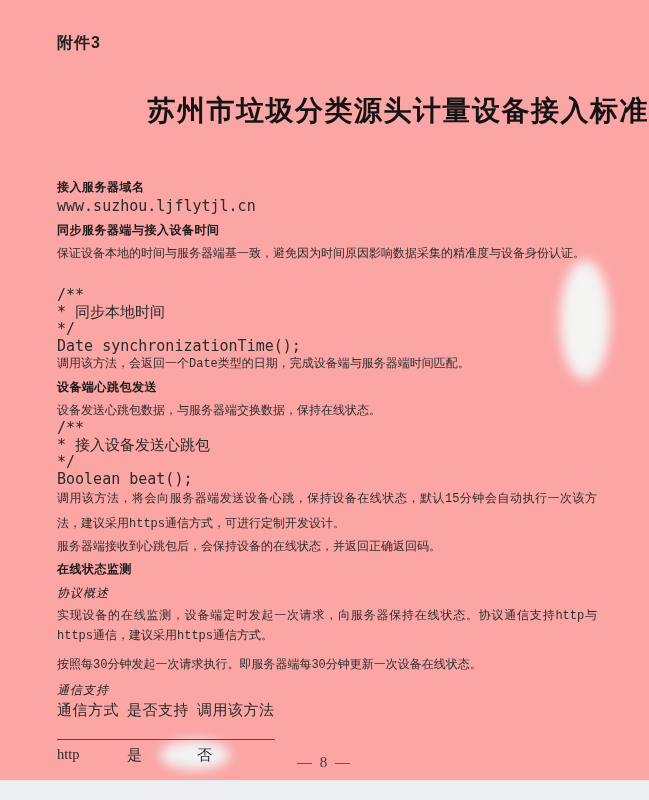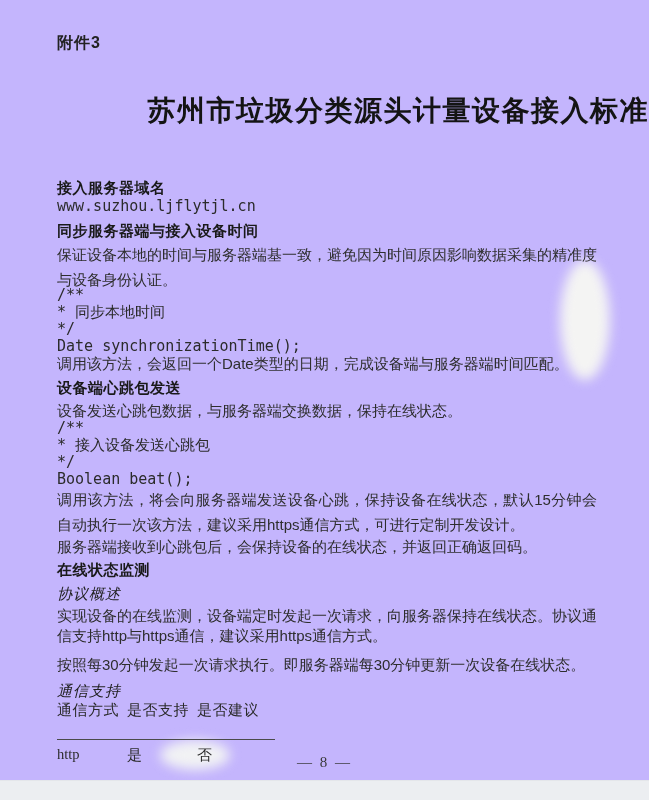--- a/index.html
+++ b/index.html
@@ -5,21 +5,21 @@
   html, body { margin: 0; padding: 0; }
   body {
     width: 649px; height: 800px;
     background: #f3f4f6;
     font-family: "Liberation Sans", sans-serif;
     -webkit-font-smoothing: antialiased;
   }
   .photo {
     position: relative;
     width: 649px; height: 800px;
-    background: #c4b5fd;
+    background: #fca5a5;
     overflow: hidden;
   }
   
   .photo-edge {
     position: absolute; left: 0; right: 0; bottom: 0;
     height: 19px;
     background: #eceef1;
     border-top: 1px solid #e4e6ea;
   }
   .attachment {
@@ -29,22 +29,23 @@
   }
   .doc-title {
     position: absolute; left: 0; top: 92px; width: 100%;
     text-align: right;
     font-family: "Liberation Serif", serif;
     font-size: 28px; font-weight: 700; color: #141414;
     letter-spacing: 1.5px;
   }
   .line {
     position: absolute; left: 57px; width: 540px;
-    color: #2e2e2e; font-size: 15px; line-height: 24.5px;
+    color: #2e2e2e; font-size: 12px; line-height: 24.5px;
     text-align: justify;
+    font-family: Liberation Mono, monospace;
   }
   .heading { font-weight: 700; color: #1a1a1a; letter-spacing: 0.5px; }
   .subheading { font-style: italic; color: #222; letter-spacing: 1px; }
   .code {
     font-family: "DejaVu Sans Mono", monospace;
     font-size: 15px; color: #2b2b2b; line-height: 17px;
     letter-spacing: 0;
   }
   .code-block div { height: 17px; }
   .comm-table {
@@ -125,21 +126,21 @@
 
   <div class="line" style="top:606px; line-height:20px">实现设备的在线监测，设备端定时发起一次请求，向服务器保持在线状态。协议通信支持http与https通信，建议采用https通信方式。</div>
 
   <div class="line" style="top:653px">按照每30分钟发起一次请求执行。即服务器端每30分钟更新一次设备在线状态。</div>
 
   <div class="line subheading" style="top:679px">通信支持</div>
 
   <div class="comm-table">
     <div class="th">通信方式</div>
     <div class="th">是否支持</div>
-    <div class="th">是否建议</div>
+    <div class="th">调用该方法</div>
     <div class="td latin">http</div>
     <div class="td">是</div>
     <div class="td">否</div>
   </div>
 
   <div class="page-number">— 8 —</div>
 
   <div class="photo-edge"></div>
 </div>
 

